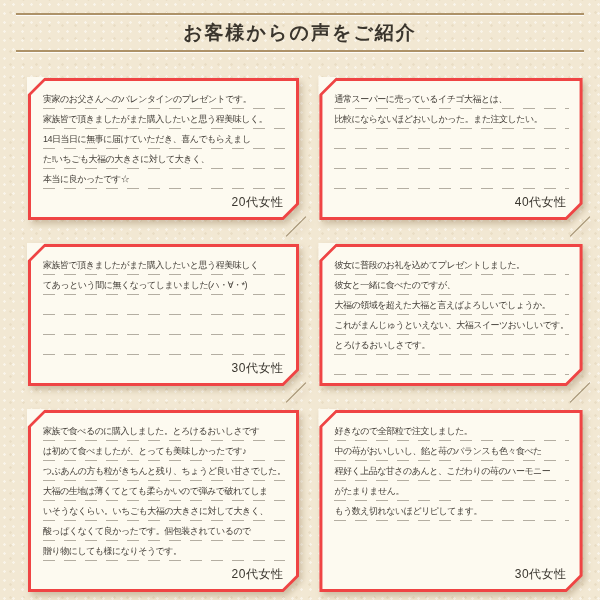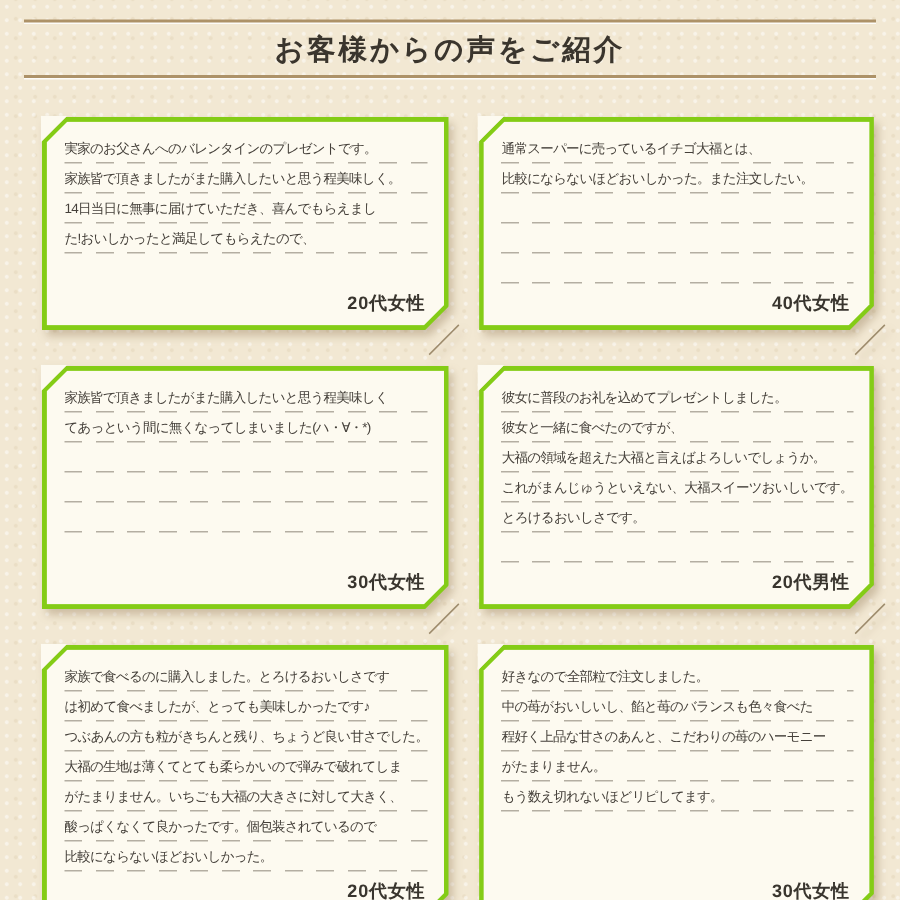--- a/index.html
+++ b/index.html
@@ -20,39 +20,39 @@
     font-size:19px;font-weight:bold;letter-spacing:2px;color:#3a352d;
     padding:5px 0 4px 0;margin:0;
   }
   .grid{
     width:544px;margin:26px auto 0 auto;
     display:grid;grid-template-columns:1fr 1fr;
     column-gap:20px;row-gap:24px;
   }
   .card-wrap{position:relative;filter:drop-shadow(3px 4px 3px rgba(120,90,50,0.30));}
   .card{
-    background:#84cc16;height:100%;box-sizing:border-box;padding:3px;
+    background:#ef4444;height:100%;box-sizing:border-box;padding:3px;
     clip-path:polygon(16px 0,100% 0,100% calc(100% - 16px),calc(100% - 16px) 100%,0 100%,0 16px);
   }
   .card-paper{
     background:#fdfaf0;height:100%;box-sizing:border-box;
     clip-path:polygon(14px 0,100% 0,100% calc(100% - 14px),calc(100% - 14px) 100%,0 100%,0 14px);
     padding:8px 11px 6px 12px;
     display:flex;flex-direction:column;
   }
   .line{
     margin:0;height:20px;line-height:21px;
     font-size:9px;letter-spacing:-0.5px;white-space:nowrap;
     color:#45403a;
     background:repeating-linear-gradient(90deg,#b4aea2 0 12px,transparent 12px 21px)
                left bottom / 100% 1px no-repeat;
   }
   .author{
     margin:auto 2px 0 0;padding-top:5px;text-align:right;
-    font-size:12px;font-weight:bold;color:#39352e;letter-spacing:0.5px;
+    font-size:12px;font-weight:normal;color:#39352e;letter-spacing:0.5px;
   }
   .fold-tl{
     position:absolute;top:-1px;left:-1px;width:18px;height:18px;
     background:#fdfaf0;clip-path:polygon(0 0,100% 0,0 100%);
     filter:drop-shadow(1px 1px 1px rgba(90,70,40,0.35));
   }
   .crease-br{
     position:absolute;right:-11px;bottom:-7px;width:28px;height:1px;
     background:#9e8c6d;transform:rotate(-45deg);
   }
@@ -67,21 +67,22 @@
 </header>
 
 <main class="grid">
 
   <div class="card-wrap">
     <article class="card">
       <div class="card-paper">
         <p class="line">実家のお父さんへのバレンタインのプレゼントです。</p>
         <p class="line">家族皆で頂きましたがまた購入したいと思う程美味しく。</p>
         <p class="line">14日当日に無事に届けていただき、喜んでもらえまし</p>
-        <p class="line">た!おいしかったと満足してもらえたので、</p>
+        <p class="line">た!いちごも大福の大きさに対して大きく、</p>
+        <p class="line">本当に良かったです☆</p>
         <p class="author">20代女性</p>
       </div>
     </article>
     <div class="fold-tl"></div>
     <div class="crease-br"></div>
   </div>
 
   <div class="card-wrap">
     <article class="card">
       <div class="card-paper">
@@ -114,37 +115,36 @@
 
   <div class="card-wrap">
     <article class="card">
       <div class="card-paper">
         <p class="line">彼女に普段のお礼を込めてプレゼントしました。</p>
         <p class="line">彼女と一緒に食べたのですが、</p>
         <p class="line">大福の領域を超えた大福と言えばよろしいでしょうか。</p>
         <p class="line">これがまんじゅうといえない、大福スイーツおいしいです。</p>
         <p class="line">とろけるおいしさです。</p>
         <p class="line"></p>
-        <p class="author">20代男性</p>
       </div>
     </article>
     <div class="fold-tl"></div>
     <div class="crease-br"></div>
   </div>
 
   <div class="card-wrap">
     <article class="card">
       <div class="card-paper">
         <p class="line">家族で食べるのに購入しました。とろけるおいしさです</p>
         <p class="line">は初めて食べましたが、とっても美味しかったです♪</p>
         <p class="line">つぶあんの方も粒がきちんと残り、ちょうど良い甘さでした。</p>
         <p class="line">大福の生地は薄くてとても柔らかいので弾みで破れてしま</p>
-        <p class="line">がたまりません。いちごも大福の大きさに対して大きく、</p>
+        <p class="line">いそうなくらい。いちごも大福の大きさに対して大きく、</p>
         <p class="line">酸っぱくなくて良かったです。個包装されているので</p>
-        <p class="line">比較にならないほどおいしかった。</p>
+        <p class="line">贈り物にしても様になりそうです。</p>
         <p class="author">20代女性</p>
       </div>
     </article>
     <div class="fold-tl"></div>
 
   </div>
 
   <div class="card-wrap">
     <article class="card">
       <div class="card-paper">

